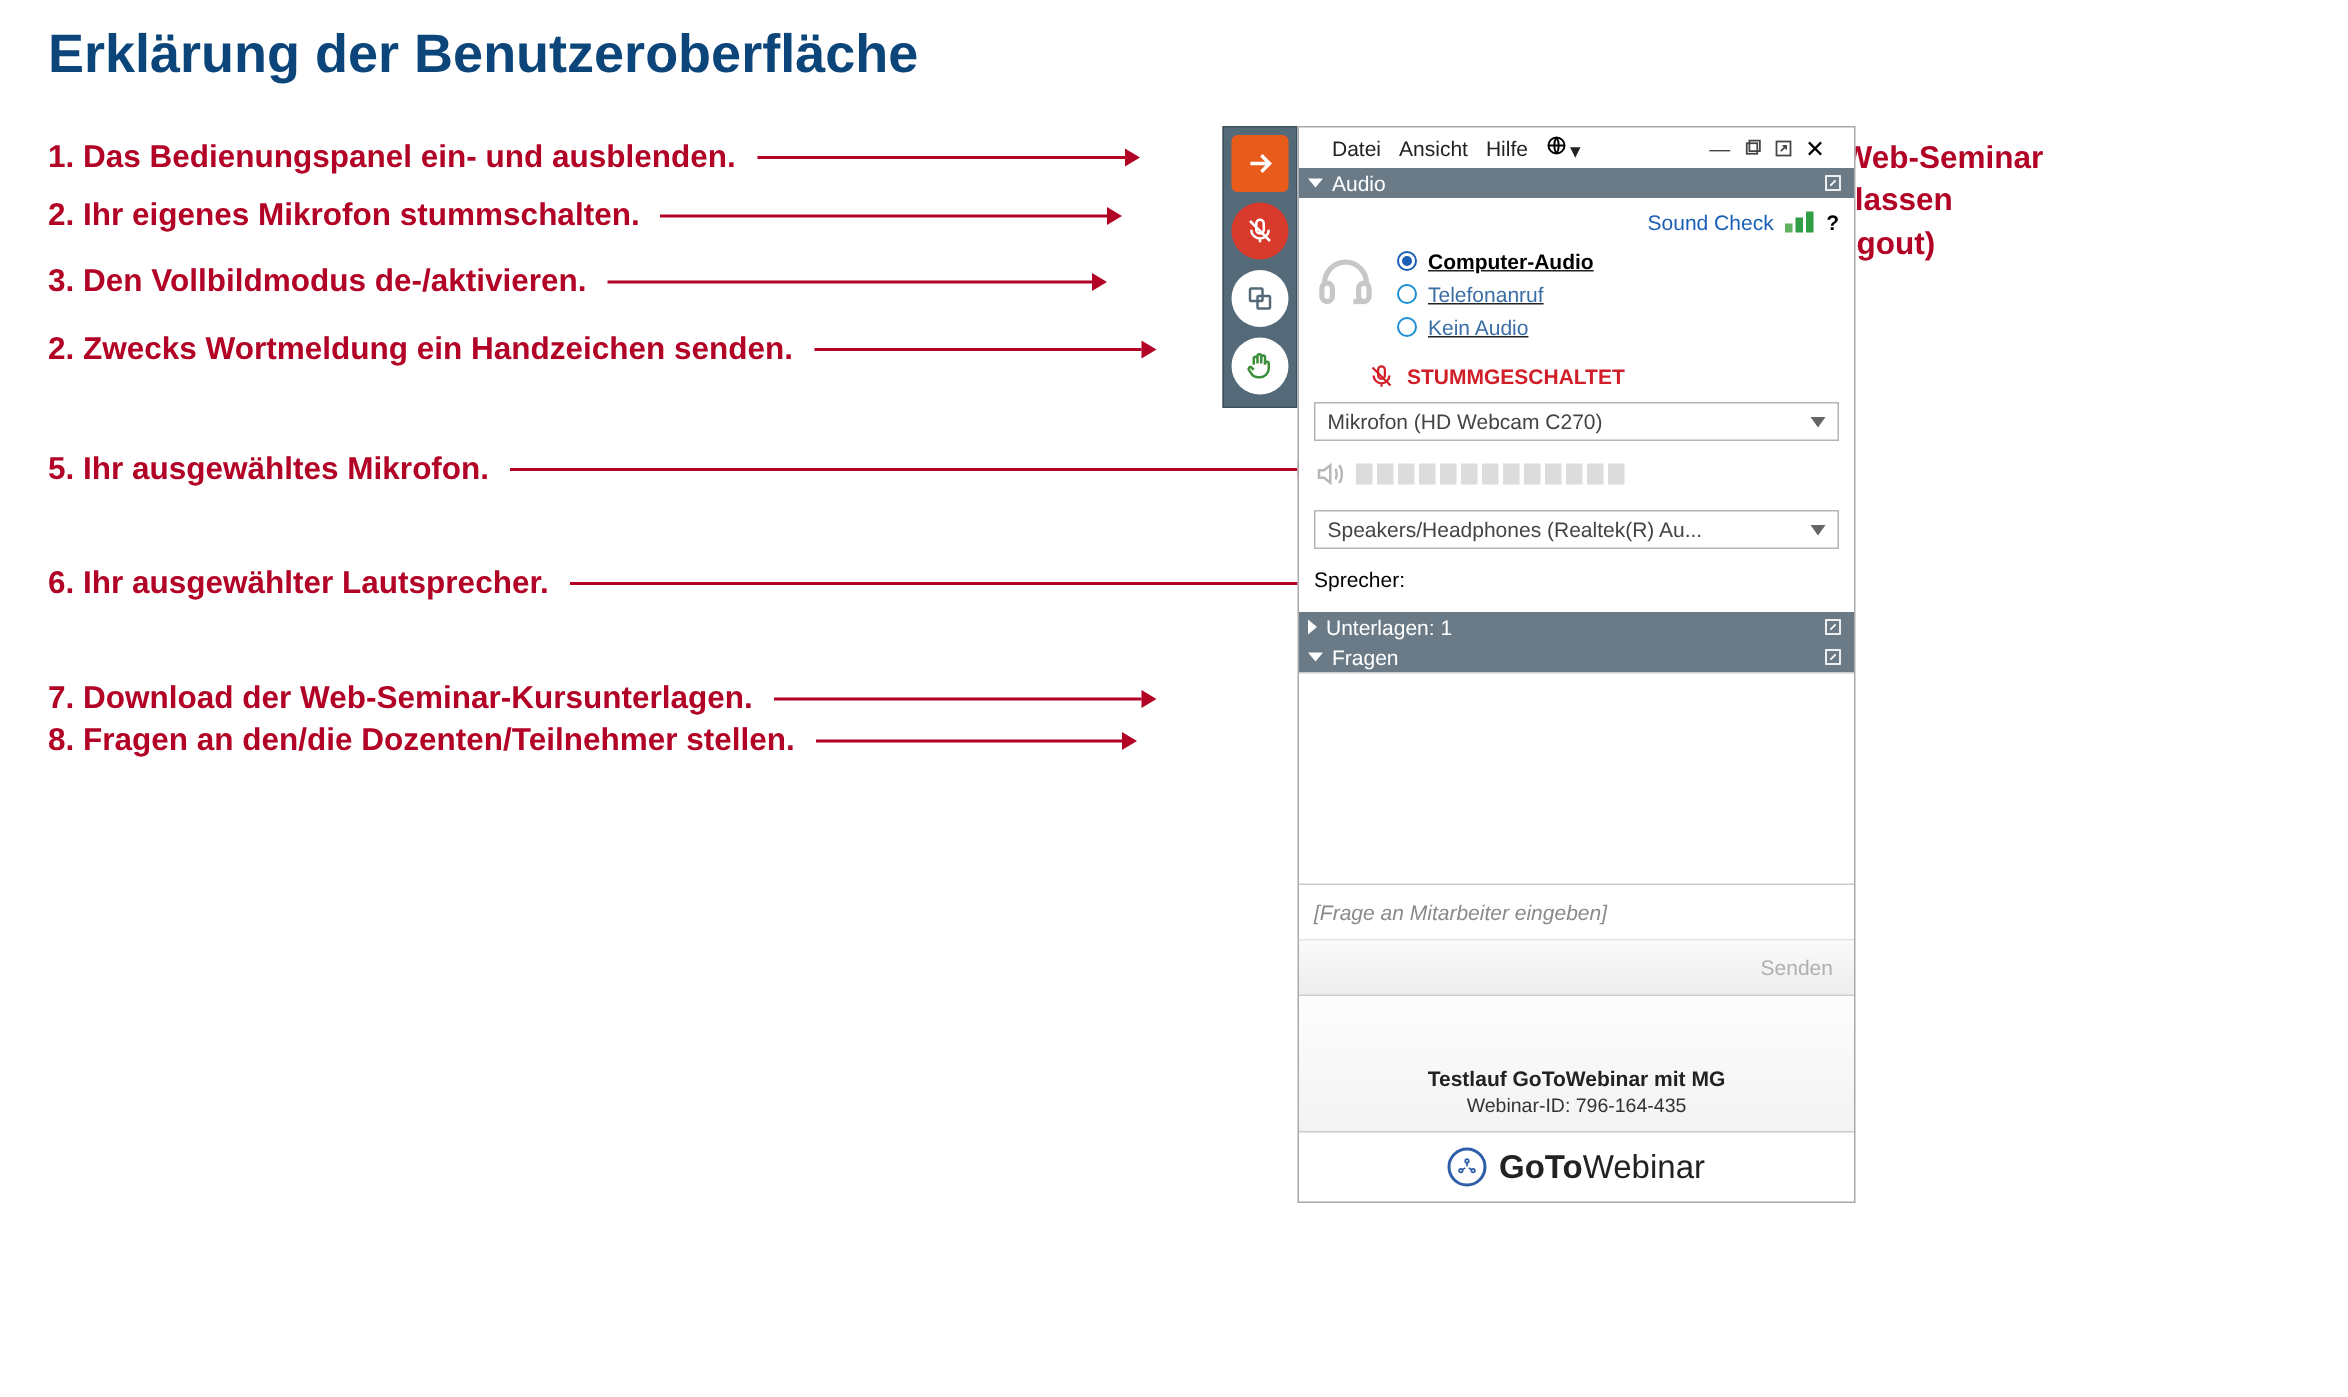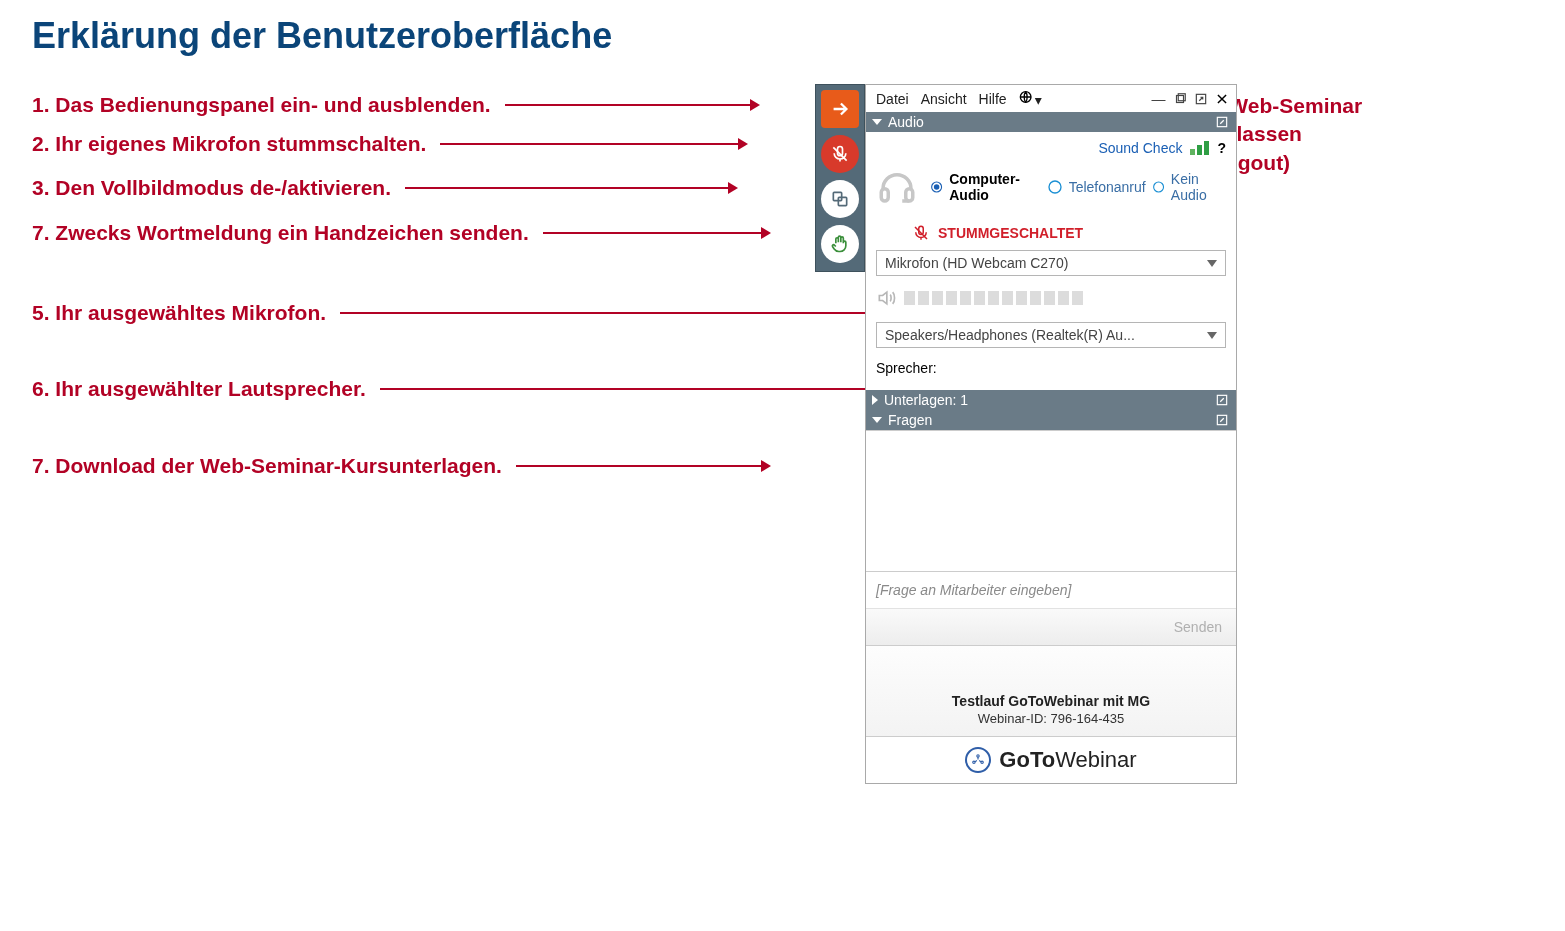--- a/index.html
+++ b/index.html
@@ -12,42 +12,42 @@
 
 .panel-wrap{position:absolute;left:815px;top:84px;width:422px;display:flex;align-items:flex-start;}
 
 .toolcol{width:50px;background:#546a78;padding:5px 5px 8px 5px;box-sizing:border-box;display:flex;flex-direction:column;gap:7px;align-items:center;border:1px solid #3e515c;}
 .toolbtn{width:38px;height:38px;border-radius:50%;display:flex;align-items:center;justify-content:center;color:#fff;}
 .toolbtn.white{background:#fff;color:#546a78;}
 .toolbtn svg{display:block;}
 .slot{width:38px;height:38px;border-radius:4px;display:flex;align-items:center;justify-content:center;}
 
 .panel{flex:1;border:1px solid #a9a9a9;background:#fff;display:flex;flex-direction:column;font-size:14px;}
-.menubar{display:flex;align-items:center;gap:4px;padding:3px 6px;color:#222;}
+.menubar{display:flex;align-items:center;gap:4px;padding:3px 18px;color:#222;}
 .menubar .mitem{padding:1px 4px;cursor:default;}
 .menubar .spacer{flex:1;}
 .menubar .winicon{width:17px;height:17px;display:inline-flex;align-items:center;justify-content:center;color:#444;}
 .sectionbar{background:#6a7b87;color:#fff;display:flex;align-items:center;gap:6px;padding:2px 6px;font-size:14px;justify-content:center;}
 .sectionbar .tri{width:0;height:0;border-top:6px solid #fff;border-left:5px solid transparent;border-right:5px solid transparent;}
 .sectionbar.collapsed .tri{border-top:none;border-bottom:none;border-left:6px solid #fff;border-right:none;border-top:5px solid transparent;border-bottom:5px solid transparent;width:0;height:0;}
 .sectionbar .spacer{flex:1;}
 .sectionbar .pop{width:16px;height:16px;display:inline-flex;align-items:center;justify-content:center;}
 
 .audiobody{padding:8px 10px 14px 10px;}
 .soundrow{display:flex;justify-content:flex-end;align-items:center;gap:8px;}
 .soundcheck{color:#1a5fb4;font-size:14px;}
 .bars{display:flex;align-items:flex-end;gap:2px;}
 .bars span{width:5px;background:#5fb35f;display:inline-block;}
 .bars span:nth-child(1){height:6px;}
 .bars span:nth-child(2){height:10px;background:#2f9e44;}
 .bars span:nth-child(3){height:14px;background:#2f9e44;}
 .qmark{font-weight:700;color:#000;}
 .radios{display:flex;gap:12px;margin-top:10px;}
 .headset{width:42px;height:42px;color:#c7c7c7;}
-.opts{display:flex;flex-direction:row;gap:6px;}
+.opts{display:flex;flex-direction:column;gap:6px;text-decoration:underline;}
 .opt{display:flex;align-items:center;gap:6px;color:#3a6ea5;}
 .opt.sel{color:#000;font-weight:700;}
 .muted{color:#d11f2a;font-weight:700;margin:16px 0 8px 36px;display:flex;align-items:center;gap:8px;}
 .selectbox{border:1px solid #b5b5b5;padding:4px 8px;display:flex;align-items:center;justify-content:space-between;margin-bottom:12px;color:#444;background:#fff;}
 .selectbox .chev{width:0;height:0;border-left:5px solid transparent;border-right:5px solid transparent;border-top:7px solid #666;}
 .levels{display:flex;align-items:center;gap:8px;margin:10px 0 14px 0;color:#b7b7b7;}
 .levels .seg{display:flex;gap:3px;}
 .levels .seg span{width:11px;height:14px;background:#dcdcdc;display:inline-block;}
 .sprecher{color:#000;margin-top:4px;}
 
@@ -80,37 +80,42 @@
     <span class="txt">2. Ihr eigenes Mikrofon stummschalten.</span>
     <span class="line" style="width:298px"></span>
     <span class="arrow"></span>
   </div>
   <div class="callout" style="left:32px;top:176px">
     <span class="txt">3. Den Vollbildmodus de-/aktivieren.</span>
     <span class="line" style="width:323px"></span>
     <span class="arrow"></span>
   </div>
   <div class="callout" style="left:32px;top:221px">
-    <span class="txt">7. Zwecks Wortmeldung ein Handzeichen senden.</span>
+    <span class="txt">2. Zwecks Wortmeldung ein Handzeichen senden.</span>
     <span class="line" style="width:218px"></span>
     <span class="arrow"></span>
   </div>
   <div class="callout" style="left:32px;top:301px">
     <span class="txt">5. Ihr ausgewähltes Mikrofon.</span>
     <span class="line" style="width:525px"></span>
     <span class="arrow"></span>
   </div>
   <div class="callout" style="left:32px;top:377px">
     <span class="txt">6. Ihr ausgewählter Lautsprecher.</span>
     <span class="line" style="width:497px"></span>
     <span class="arrow"></span>
   </div>
   <div class="callout" style="left:32px;top:454px">
     <span class="txt">7. Download der Web-Seminar-Kursunterlagen.</span>
     <span class="line" style="width:245px"></span>
+    <span class="arrow"></span>
+  </div>
+  <div class="callout" style="left:32px;top:482px">
+    <span class="txt">8. Fragen an den/die Dozenten/Teilnehmer stellen.</span>
+    <span class="line" style="width:204px"></span>
     <span class="arrow"></span>
   </div>
 
   <div class="callout9">
     <span class="ln" style="left:-52px;">
       <span class="arrow"></span>
       <span class="line" style="width:36px"></span>
     </span>
     <div>9. Web-Seminar</div>
     <div>verlassen</div>

